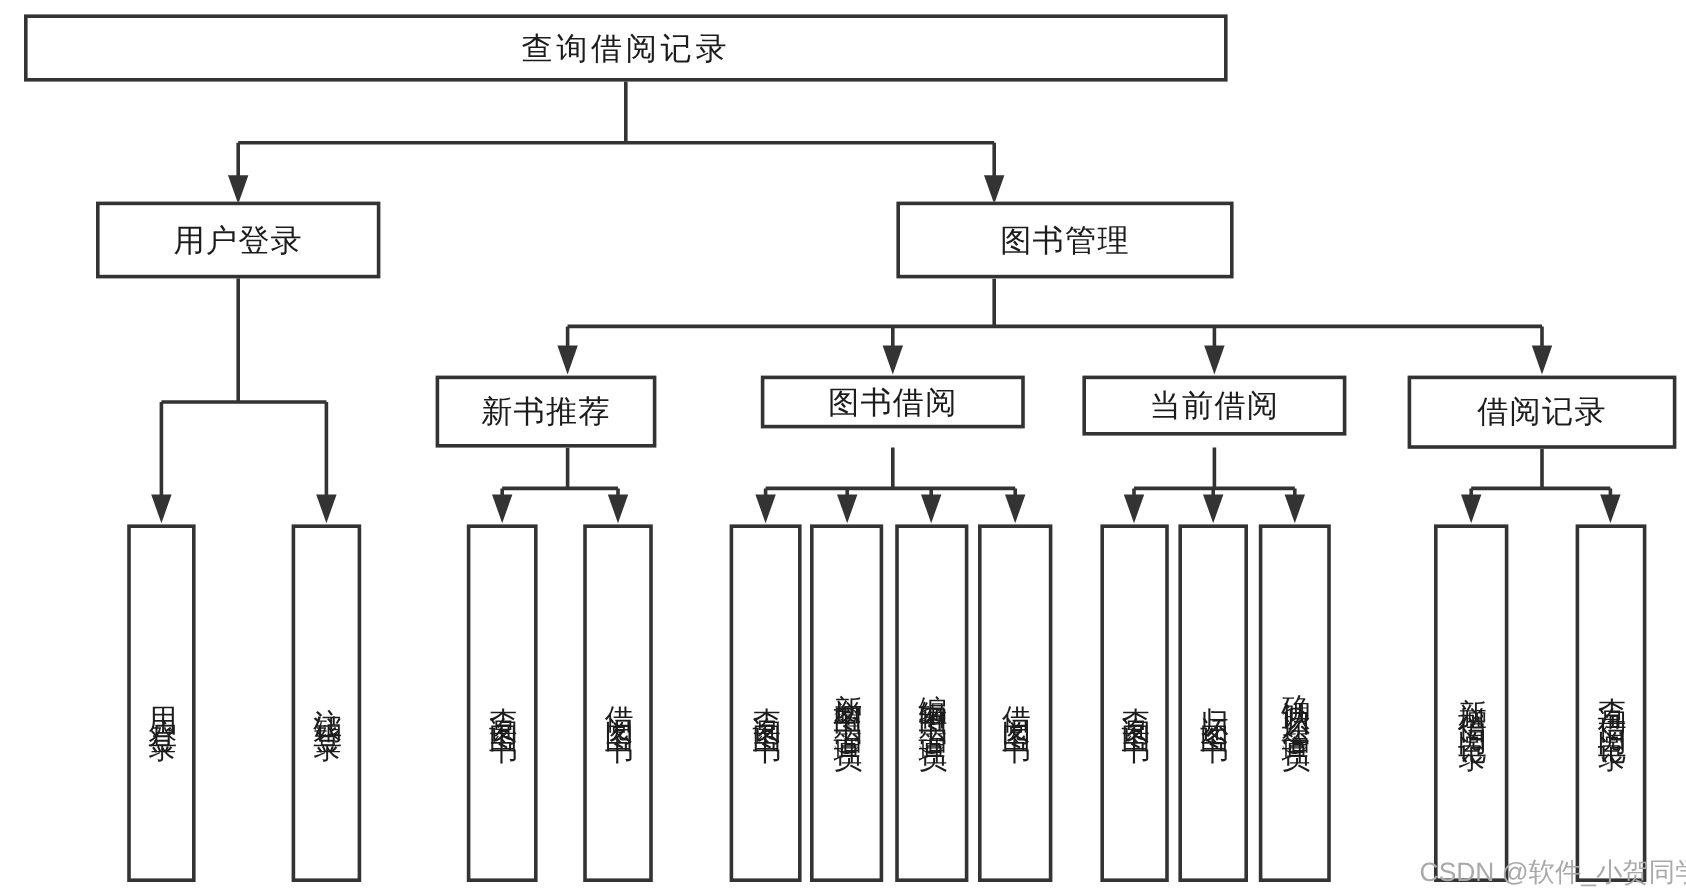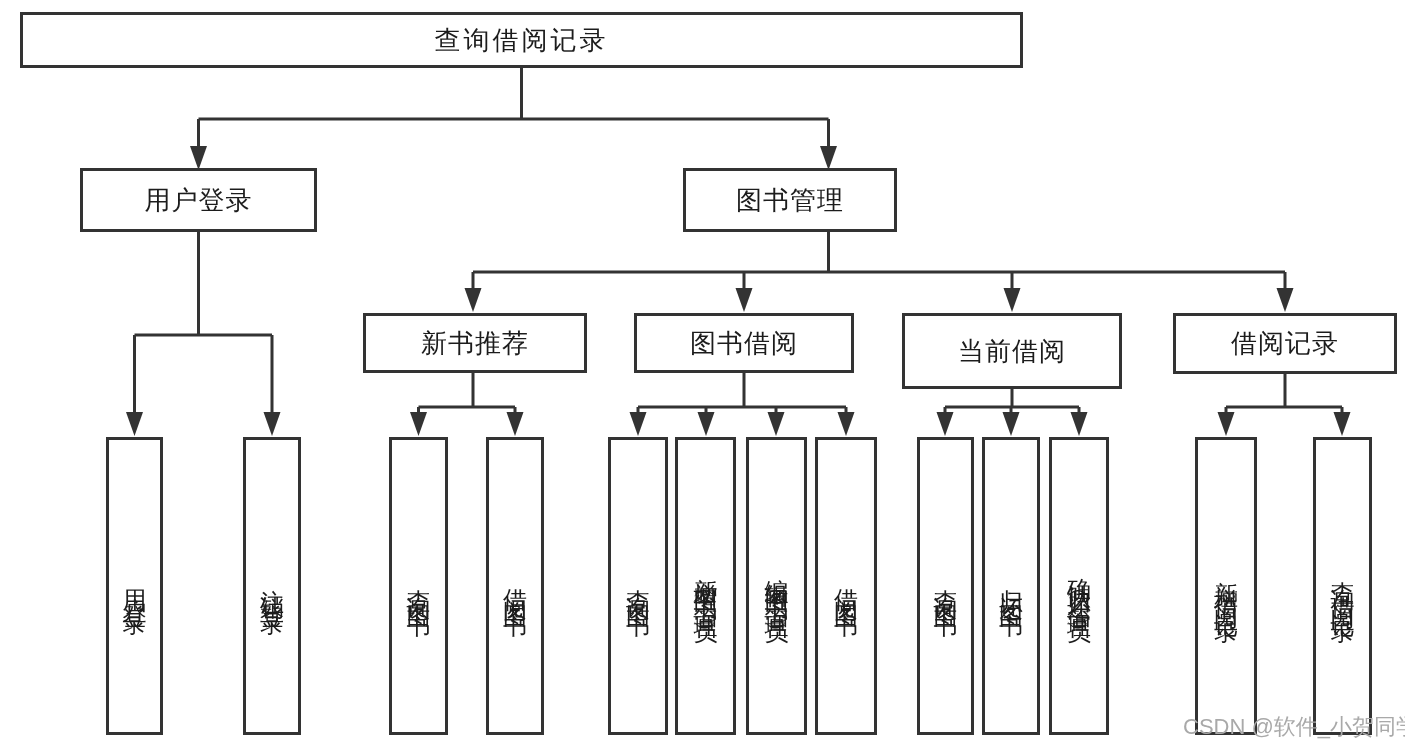--- a/index.html
+++ b/index.html
@@ -52,24 +52,24 @@
     position:absolute;
     left:1183px;top:712px;
     font-size:22px;
     color:var(--wm);
     z-index:5;
     white-space:nowrap;
   }
   
   #n-root{left:20px;top:12px;width:1003px;height:56px;}
   #n-user-login{left:80px;top:168px;width:237px;height:64px;}
-  #n-book-mgmt{left:683px;top:168px;width:214px;height:64px;}
-  #n-new-rec{left:363px;top:313px;width:224px;height:60px;}
-  #n-book-borrow{left:634px;top:313px;width:220px;height:60px;}
-  #n-current{left:902px;top:313px;width:220px;height:76px;}
+  #n-book-mgmt{left:747px;top:168px;width:281px;height:64px;}
+  #n-new-rec{left:363px;top:313px;width:184px;height:60px;}
+  #n-book-borrow{left:634px;top:313px;width:220px;height:44px;}
+  #n-current{left:902px;top:313px;width:220px;height:50px;}
   #n-records{left:1173px;top:313px;width:224px;height:61px;}
   #l-login{left:106px;width:57px;}
   #l-logout{left:243px;width:58px;}
   #l-rec-query{left:389px;width:59px;}
   #l-rec-borrow{left:486px;width:58px;}
   #l-bb-query{left:608px;width:60px;}
   #l-bb-add{left:675px;width:61px;}
   #l-bb-edit{left:746px;width:61px;}
   #l-bb-borrow{left:815px;width:62px;}
   #l-cur-query{left:917px;width:57px;}

